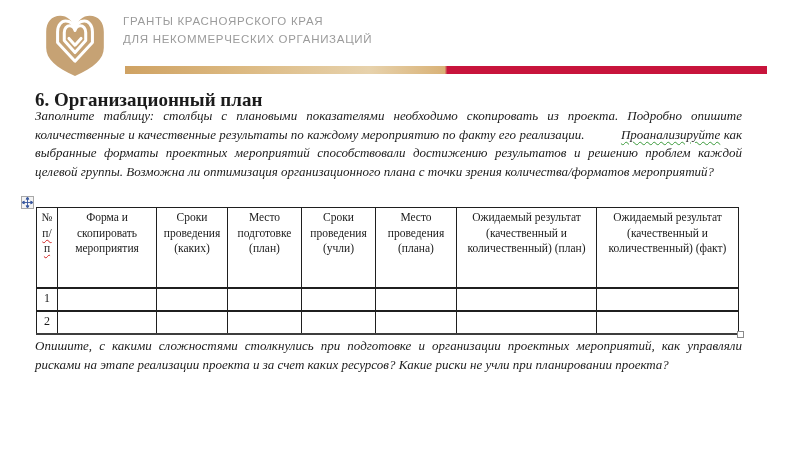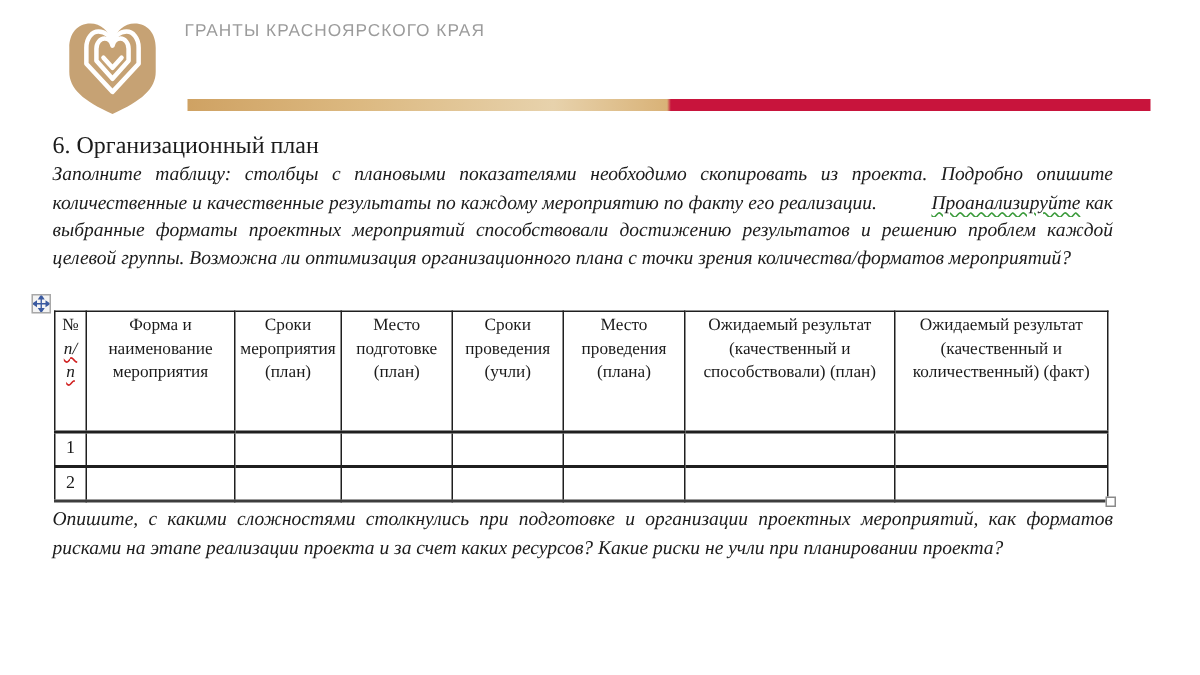--- a/index.html
+++ b/index.html
@@ -14,28 +14,28 @@
     font-family:"Liberation Sans",sans-serif;font-size:11.5px;line-height:18px;
     letter-spacing:.7px;color:#9b9b9b;font-weight:400;
   }
   .divider{
     position:absolute;left:125px;top:66px;width:642px;height:8px;
     background:linear-gradient(90deg,#cfa263 0%,#dcb981 18%,#e7d2ac 38%,#d9b277 49.8%,#c8143c 50.2%,#c8143c 100%);
   }
   
   .section-title{
     position:absolute;left:35px;top:89px;width:707px;
-    font-size:16px;font-weight:normal;
+    font-size:19px;font-weight:bold;
   }
   .intro{
     position:absolute;left:35px;top:107px;width:707px;
     font-size:13px;font-style:italic;line-height:18.6px;text-align:justify;
   }
   .spell-green{text-decoration:underline wavy #3a9a3a;text-decoration-thickness:1px;text-underline-offset:2px;margin-left:33px;}
-  .spell-red{text-decoration:underline wavy #d02020;text-decoration-thickness:1px;text-underline-offset:2px;font-style:italic;}
+  .spell-red{text-decoration:underline wavy #d02020;text-decoration-thickness:1px;text-underline-offset:2px;}
   
   .move-handle{
     position:absolute;left:21px;top:196px;width:13px;height:13px;
     background:#f4f4f4;border:1px solid #a8a8a8;box-sizing:border-box;
     display:flex;align-items:center;justify-content:center;cursor:move;
   }
   .resize-handle{
     position:absolute;left:737px;top:331px;width:7px;height:7px;
     background:#ffffff;border:1px solid #8a8a8a;box-sizing:border-box;cursor:nwse-resize;
   }
@@ -69,20 +69,21 @@
     <svg viewBox="0 0 100 100" width="74" height="67" aria-hidden="true">
       <path fill="#c6a274" d="M50,27 C47,14 38,7 28,7 C15,7 7,17 7,31 L7,55 C7,72 21,84 50,97 C79,84 93,72 93,55 L93,31 C93,17 85,7 72,7 C62,7 53,14 50,27 Z"></path>
       <path fill="none" stroke="#ffffff" stroke-width="4.5" stroke-linejoin="round" stroke-linecap="round" d="M24,47 L24,31 C24,21 30,15 36,15 C43,15 48,20 50,27 C52,20 57,15 64,15 C70,15 76,21 76,31 L76,47 L50,75 Z"></path>
       <path fill="none" stroke="#ffffff" stroke-width="4.5" stroke-linejoin="round" stroke-linecap="round" d="M34,44 L34,32 C34,26 38,22 42,22 C46,22 49,25 50,29 C51,25 54,22 58,22 C62,22 66,26 66,32 L66,44 L50,62 Z"></path>
       <path fill="none" stroke="#ffffff" stroke-width="4.5" stroke-linejoin="round" stroke-linecap="round" d="M41,41 L50,51 L59,41"></path>
     </svg>
   </div>
 
   <div class="org-name">
     <div>ГРАНТЫ КРАСНОЯРСКОГО КРАЯ</div>
+    <div>ДЛЯ НЕКОММЕРЧЕСКИХ ОРГАНИЗАЦИЙ</div>
   </div>
 
   <div class="divider"></div>
 
   <div class="section-title">6. Организационный план</div>
 
   <div class="intro"><span>Заполните таблицу: столбцы с плановыми показателями необходимо скопировать из проекта. Подробно опишите количественные и качественные результаты по каждому мероприятию по факту его реализации. </span><span class="spell-green">Проанализируйте</span><span> как выбранные форматы проектных мероприятий способствовали достижению результатов и решению проблем каждой целевой группы. Возможна ли оптимизация организационного плана с точки зрения количества/форматов мероприятий?</span></div>
 
   <div class="move-handle">
     <svg viewBox="0 0 12 12" width="11" height="11" aria-hidden="true">
@@ -107,26 +108,26 @@
         <col style="width:81px">
         <col style="width:140px">
         <col style="width:142px">
     </colgroup>
     <thead>
       <tr>
         <th>
           <div>№</div>
           <div class="spell-red">п/п</div>
         </th>
-        <th>Форма и наименование мероприятия</th>
-        <th>Сроки мероприятия (план)</th>
+        <th>Форма и скопировать мероприятия</th>
+        <th>Сроки проведения (каких)</th>
         <th>Место подготовке (план)</th>
         <th>Сроки проведения (учли)</th>
         <th>Место проведения (плана)</th>
-        <th>Ожидаемый результат (качественный и способствовали) (план)</th>
+        <th>Ожидаемый результат (качественный и количественный) (план)</th>
         <th>Ожидаемый результат (качественный и количественный) (факт)</th>
       </tr>
     </thead>
     <tbody>
       <tr>
         <td class="num">1</td>
         <td></td>
         <td></td>
         <td></td>
         <td></td>
@@ -142,15 +143,15 @@
         <td></td>
         <td></td>
         <td></td>
         <td></td>
       </tr>
     </tbody>
   </table>
 
   <div class="resize-handle"></div>
 
-  <div class="footer-q">Опишите, с какими сложностями столкнулись при подготовке и организации проектных мероприятий, как форматов рисками на этапе реализации проекта и за счет каких ресурсов? Какие риски не учли при планировании проекта?</div>
+  <div class="footer-q">Опишите, с какими сложностями столкнулись при подготовке и организации проектных мероприятий, как управляли рисками на этапе реализации проекта и за счет каких ресурсов? Какие риски не учли при планировании проекта?</div>
 
 </div>
 
 </body></html>

